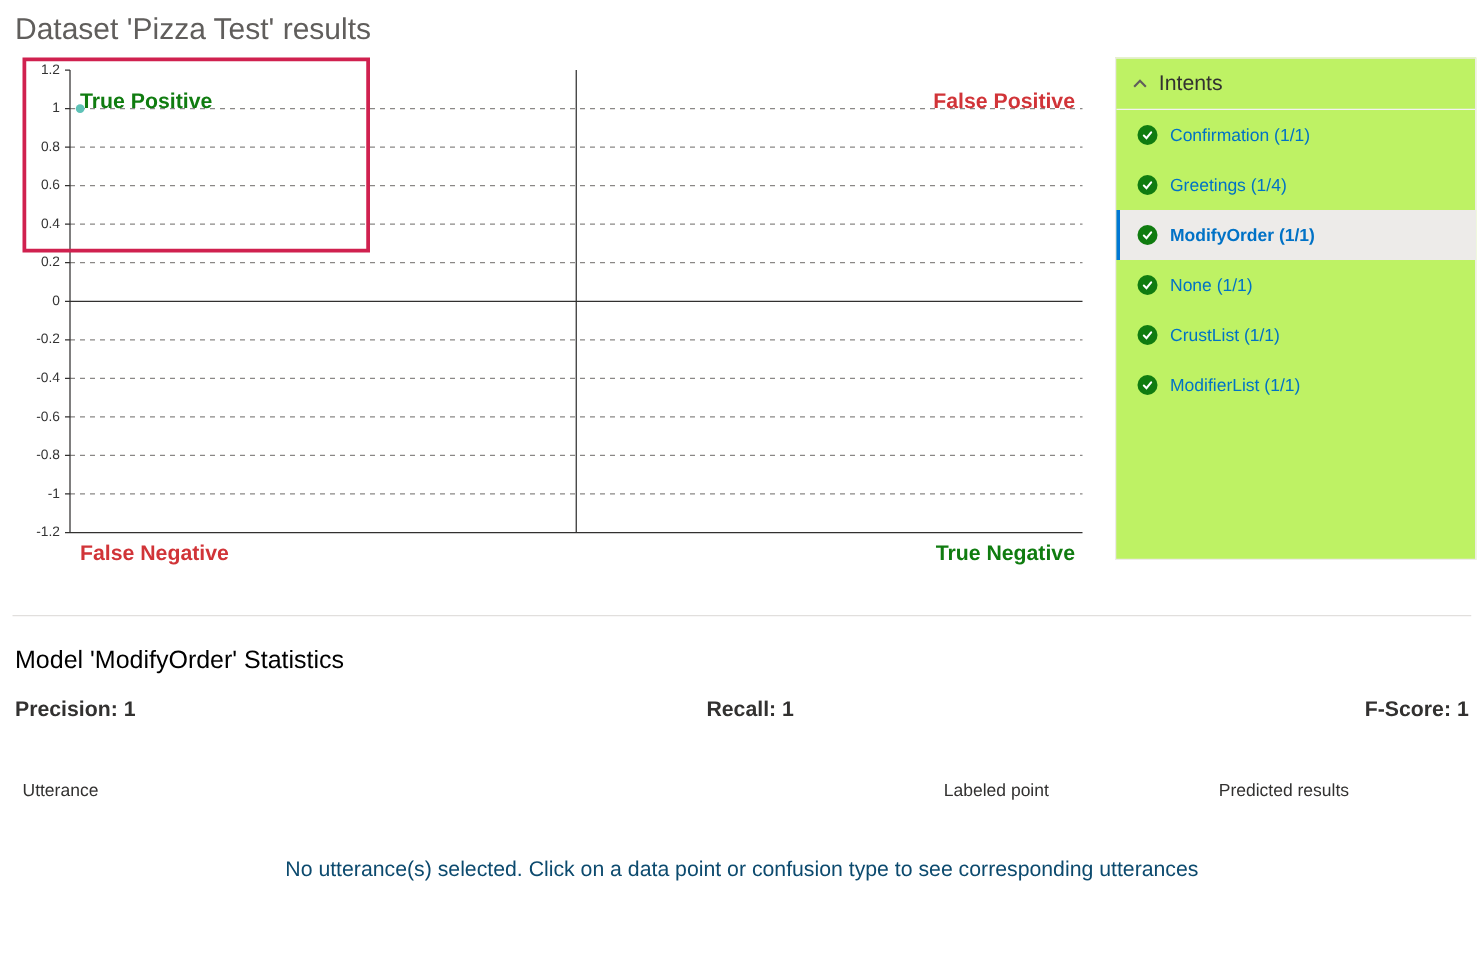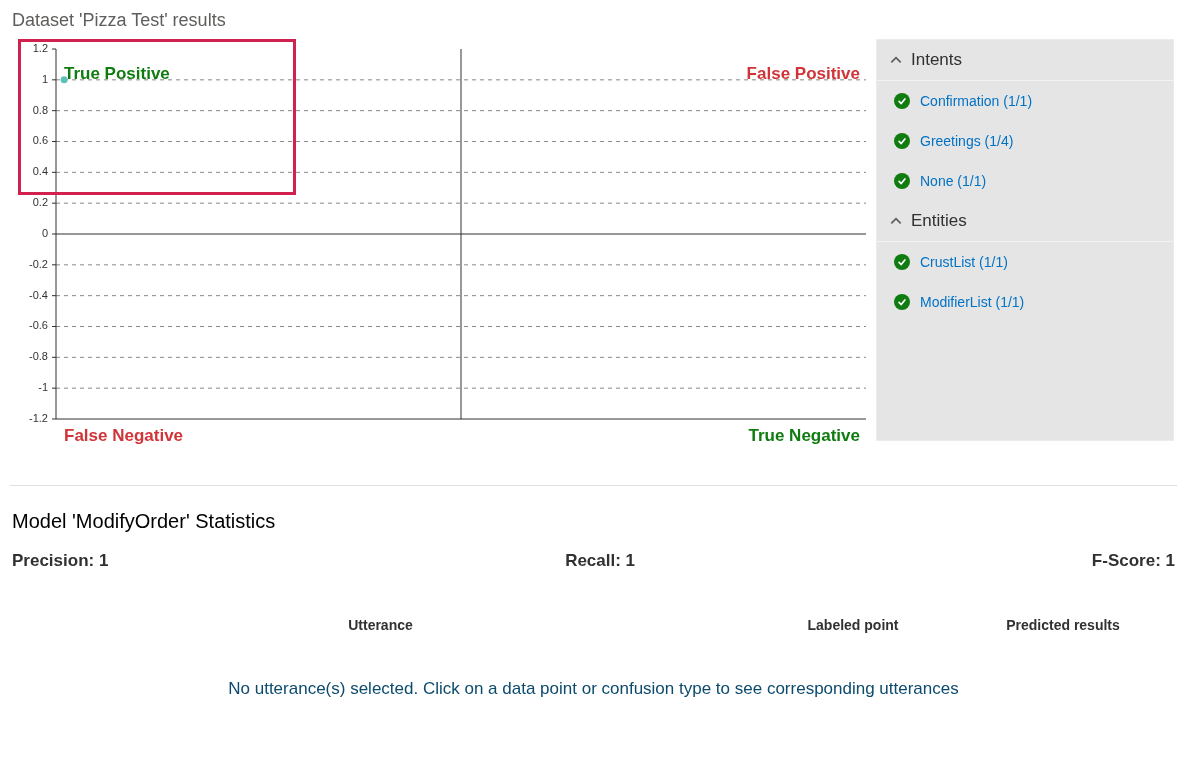--- a/index.html
+++ b/index.html
@@ -5,21 +5,21 @@
   * { box-sizing: border-box; }
   body {
     margin: 0;
     font-family: "Segoe UI", Arial, sans-serif;
     font-size: 14px;
     color: #323130;
     background: #fff;
     width: 1187px;
   }
   .page-title {
-    font-size: 18px;
+    font-size: 24px;
     font-weight: 400;
     color: #605e5c;
     padding: 10px 12px 8px 12px;
   }
   .top-area {
     display: flex;
     padding: 0 6px 0 6px;
   }
   .chart-wrap {
     position: relative;
@@ -48,22 +48,22 @@
     font-weight: 600;
   }
   .quad-green { fill: #107c10; }
   .quad-red   { fill: #d13438; }
 
   .side-panel {
     width: 298px;
     height: 402px;
     border: 1px solid #edebe9;
     overflow-y: scroll;
-    margin-left: 0;
-    background: #e5e5e5;
+    margin-left: 16px;
+    background: #bef264;
     text-align: center;
   }
   .side-panel::-webkit-scrollbar { width: 16px; }
   .side-panel::-webkit-scrollbar-track { background: #f3f2f1; }
   .side-panel::-webkit-scrollbar-thumb { background: #c8c6c4; }
   .section-header {
     display: flex;
     align-items: center;
     padding: 10px 12px;
     font-size: 17px;
@@ -117,25 +117,24 @@
   .stats-row {
     display: flex;
     justify-content: space-between;
     padding: 10px 12px;
     font-size: 17px;
     font-weight: 600;
     color: #323130;
   }
   .table-head {
     display: flex;
-    padding: 36px 24px 10px 18px;
+    padding: 36px 12px 10px 18px;
     font-size: 14px;
-    font-weight: 700;
+    font-weight: 400;
     color: #323130;
-    text-align: center;
   }
   .th-utt { flex: 1; }
   .th-lab { width: 220px; }
   .th-pred { width: 200px; }
   .empty-msg {
     text-align: center;
     font-size: 17px;
     color: #0c4a6e;
     padding: 36px 0 40px 0;
   }
@@ -227,35 +226,35 @@
         <span class="item-link">Confirmation (1/1)</span>
       </div>
       <div class="list-item">
         <span class="status-icon">
           <svg viewBox="0 0 12 12">
             <path d="M2.5 6.5 L5 9 L9.5 3.5" stroke="#fff" stroke-width="2" fill="none" stroke-linecap="round"></path>
           </svg>
         </span>
         <span class="item-link">Greetings (1/4)</span>
       </div>
+      <div class="list-item selected">
+        <span class="status-icon">
+          <svg viewBox="0 0 12 12">
+            <path d="M2.5 6.5 L5 9 L9.5 3.5" stroke="#fff" stroke-width="2" fill="none" stroke-linecap="round"></path>
+          </svg>
+        </span>
+        <span class="item-link">ModifyOrder (1/1)</span>
+      </div>
       <div class="list-item">
         <span class="status-icon">
           <svg viewBox="0 0 12 12">
             <path d="M2.5 6.5 L5 9 L9.5 3.5" stroke="#fff" stroke-width="2" fill="none" stroke-linecap="round"></path>
           </svg>
         </span>
         <span class="item-link">None (1/1)</span>
-      </div>
-      <div class="section-header">
-        <span class="chev">
-          <svg viewBox="0 0 12 12">
-            <path d="M2 8 L6 4 L10 8" stroke="#605e5c" stroke-width="1.5" fill="none"></path>
-          </svg>
-        </span>
-        <span>Entities</span>
       </div>
       <div class="list-item">
         <span class="status-icon">
           <svg viewBox="0 0 12 12">
             <path d="M2.5 6.5 L5 9 L9.5 3.5" stroke="#fff" stroke-width="2" fill="none" stroke-linecap="round"></path>
           </svg>
         </span>
         <span class="item-link">CrustList (1/1)</span>
       </div>
       <div class="list-item">

